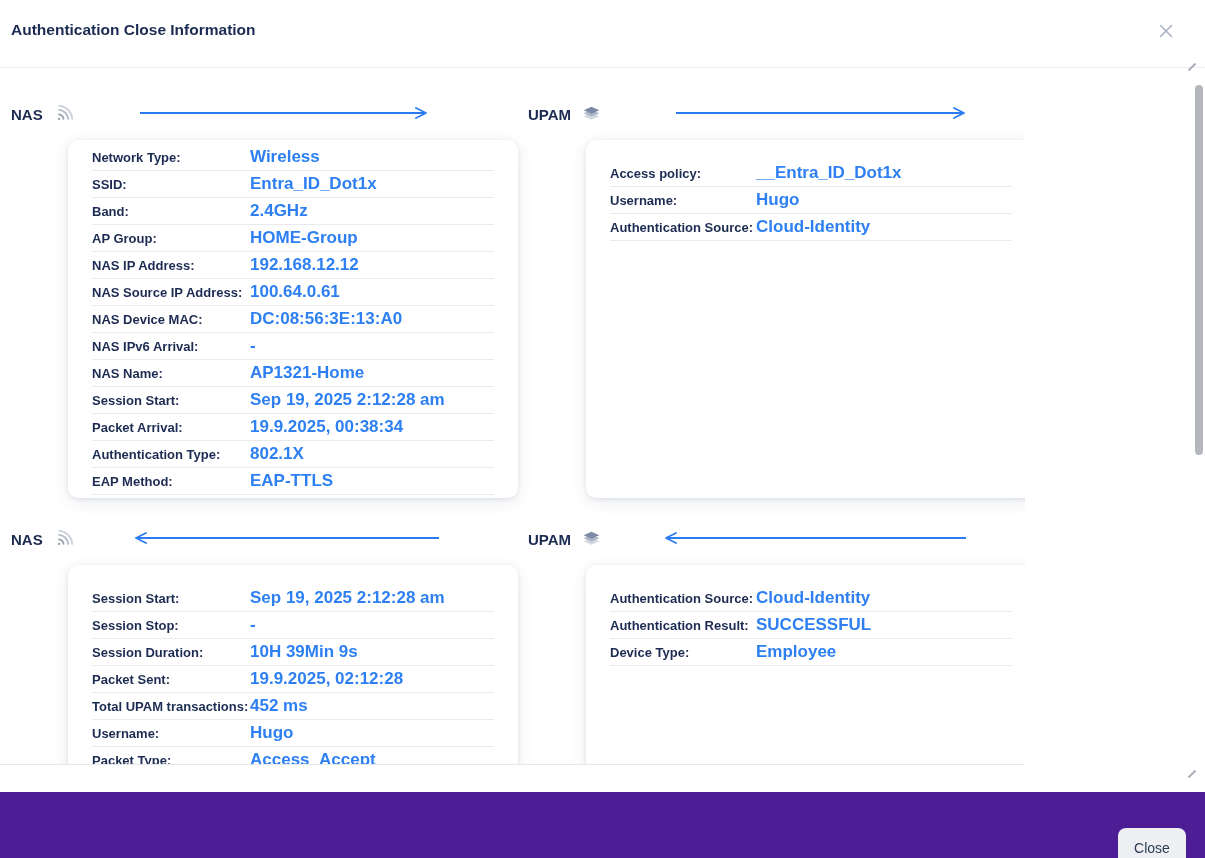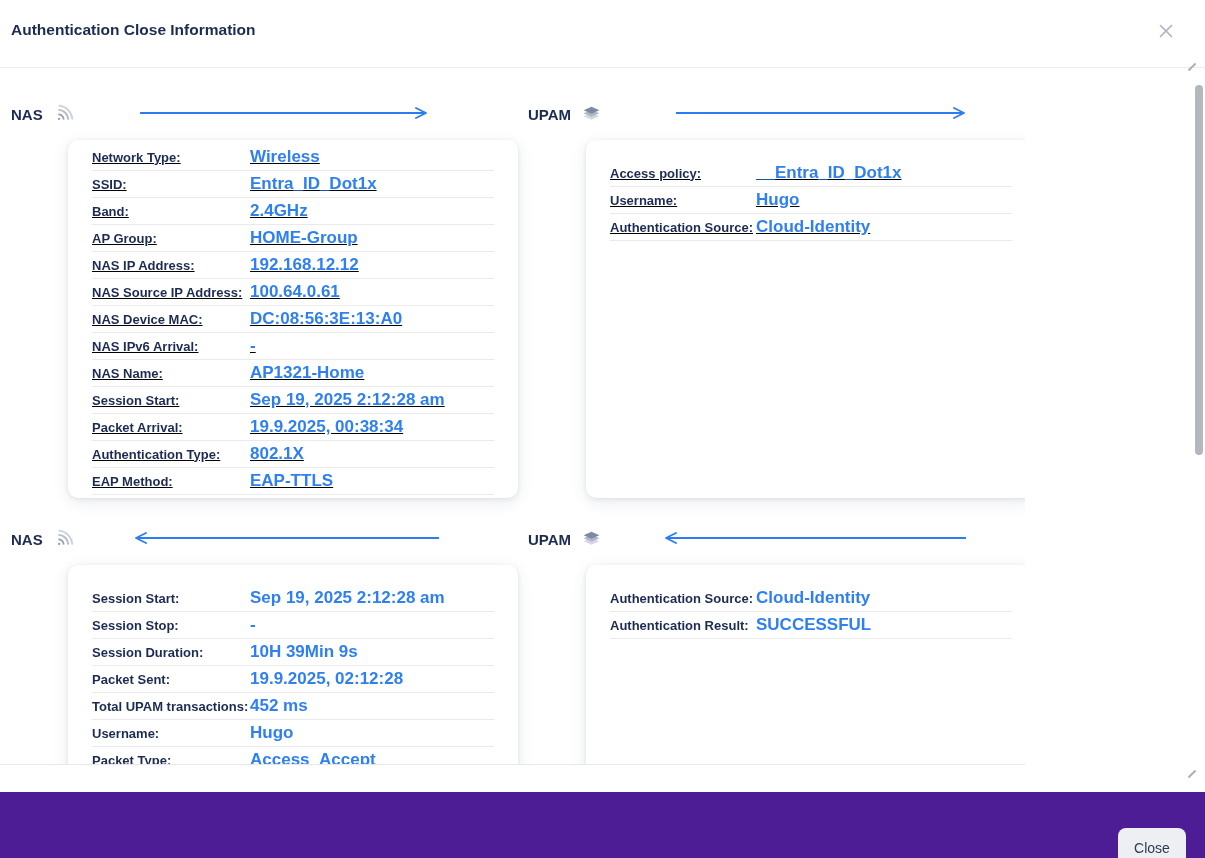--- a/index.html
+++ b/index.html
@@ -87,21 +87,21 @@
     </div>
     <svg class="arrow" style="left:676px;top:39px;" width="290" height="12" viewBox="0 0 290 12">
       <line x1="0" y1="6" x2="286" y2="6" stroke="#2b7bf3" stroke-width="1.8"></line>
       <polyline points="278,1 288,6 278,11" fill="none" stroke="#2b7bf3" stroke-width="1.8" stroke-linecap="round" stroke-linejoin="round"></polyline>
     </svg>
     <div class="ext-node" style="left:1045px;top:34px;">
       <div>EXTERNAL</div>
       <div>SOURCE</div>
     </div>
 
-    <div class="card" style="left:68px;top:72px;height:358px;text-decoration:underline;">
+    <div class="card" style="left:68px;top:72px;height:358px;">
       <div>
 
           <div class="crow">
             <span class="rlabel">Network Type:</span>
             <span class="rvalue">Wireless</span>
           </div>
 
           <div class="crow">
             <span class="rlabel">SSID:</span>
             <span class="rvalue">Entra_ID_Dot1x</span>
@@ -157,21 +157,21 @@
             <span class="rvalue">802.1X</span>
           </div>
 
           <div class="crow">
             <span class="rlabel">EAP Method:</span>
             <span class="rvalue">EAP-TTLS</span>
           </div>
         </div>
     </div>
 
-    <div class="card pad-lg cols-narrow" style="left:586px;top:72px;height:358px;text-decoration:underline;">
+    <div class="card pad-lg cols-narrow" style="left:586px;top:72px;height:358px;">
       <div>
 
           <div class="crow">
             <span class="rlabel">Access policy:</span>
             <span class="rvalue">__Entra_ID_Dot1x</span>
           </div>
 
           <div class="crow">
             <span class="rlabel">Username:</span>
             <span class="rvalue">Hugo</span>
@@ -262,20 +262,24 @@
           <div class="crow">
             <span class="rlabel">Authentication Source:</span>
             <span class="rvalue">Cloud-Identity</span>
           </div>
 
           <div class="crow">
             <span class="rlabel">Authentication Result:</span>
             <span class="rvalue">SUCCESSFUL</span>
           </div>
 
+          <div class="crow">
+            <span class="rlabel">Device Type:</span>
+            <span class="rvalue">Employee</span>
+          </div>
         </div>
     </div>
 
   </div>
 
   <div class="scroll-thumb"></div>
   <div class="corner-mark" style="left:1187px;top:66px;"></div>
   <div class="corner-mark" style="left:1187px;top:773px;"></div>
 
   <div class="modal-footer">

